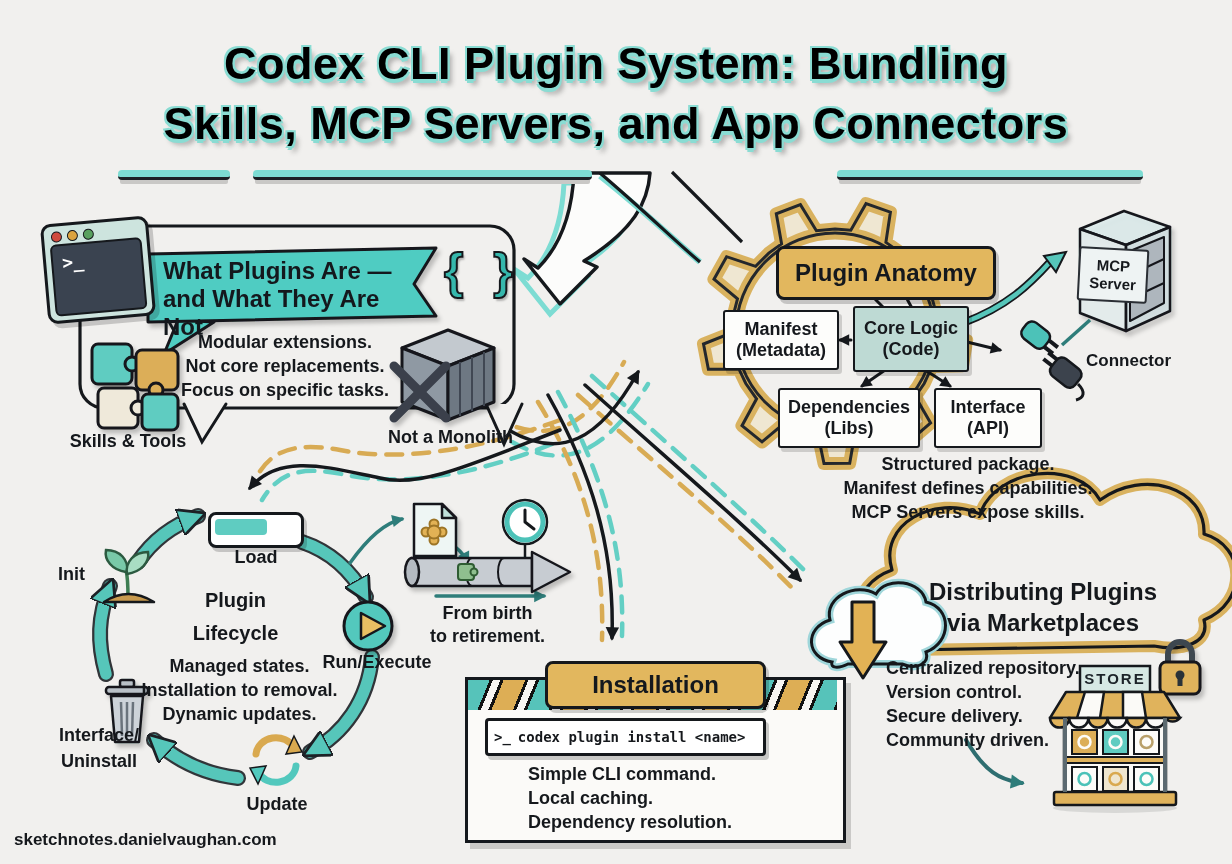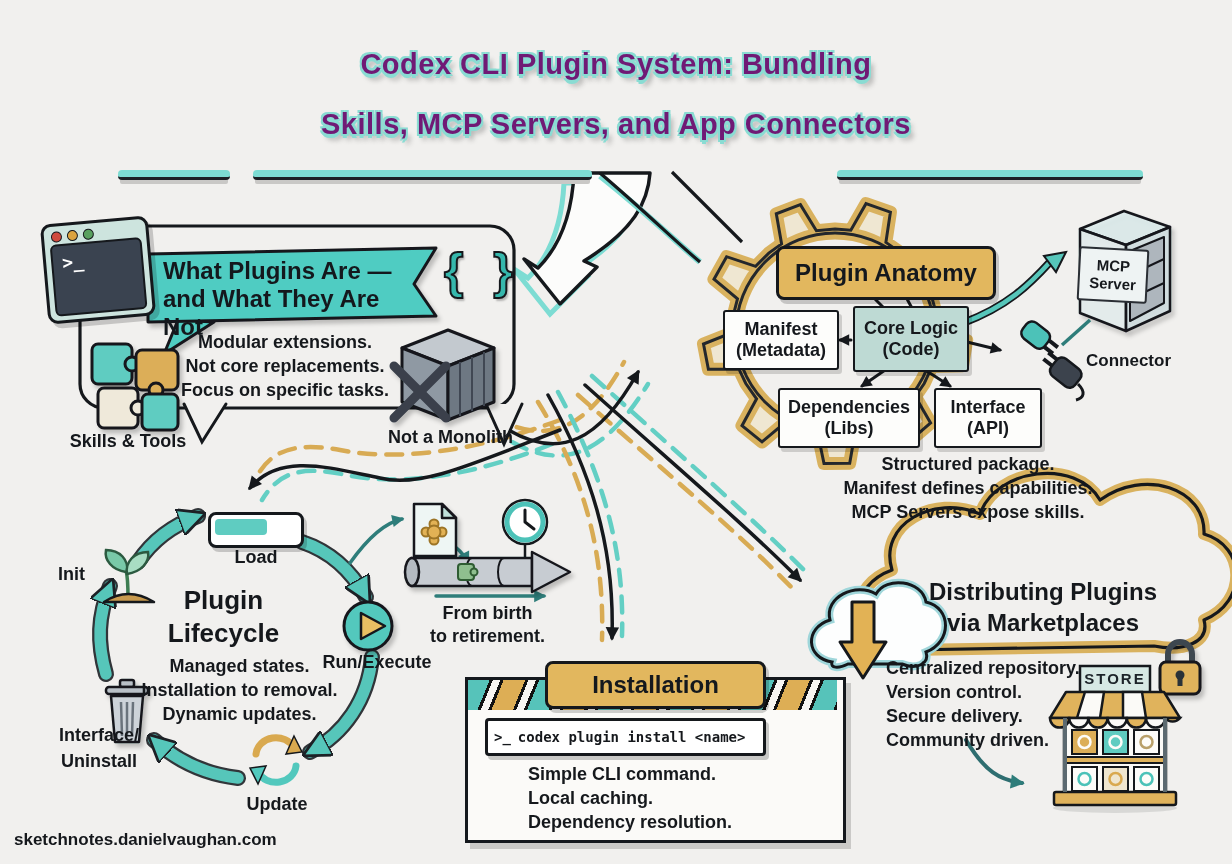--- a/index.html
+++ b/index.html
@@ -1,22 +1,22 @@
 <!DOCTYPE html>
 <html><head>
 <meta charset="utf-8">
 <style>
   html,body{margin:0;padding:0;background:#dddcda;}
   #canvas{position:relative;width:1232px;height:864px;background:#f1f0ee;overflow:hidden;
           font-family:"Liberation Sans",sans-serif;color:#15181c;}
   .abs{position:absolute;}
   .ctr{text-align:center;}
   svg{position:absolute;left:0;top:0;}
-  .title{width:100%;text-align:center;font-weight:bold;color:#701a75;letter-spacing:.5px;
-         font-size:29px;line-height:56px;
+  .title{width:100%;text-align:center;font-weight:bold;color:#000000;letter-spacing:.5px;
+         font-size:45px;line-height:56px;
          text-shadow:-2px -2px 0 #8adcd3,2px -2px 0 #8adcd3,-2px 2px 0 #8adcd3,2px 2px 0 #8adcd3,
                      0 4px 0 #8adcd3,4px 6px 5px rgba(40,40,40,.35);}
   .underline{height:7px;background:#7ddcd3;border-radius:4px;border-bottom:3px solid #1c2025;
              box-shadow:0 6px 0 -2px #c9c8c6;}
   .pts{font-size:18px;font-weight:bold;line-height:24px;}
   .lbl{font-size:18px;font-weight:bold;line-height:22px;}
   .h-banner{font-size:24px;font-weight:bold;line-height:28px;color:#14181d;}
   .whitebox{background:#fdfdfb;border:2.5px solid #15181c;border-radius:3px;
             box-shadow:3px 4px 0 rgba(0,0,0,.15);display:flex;flex-direction:column;
             align-items:center;justify-content:center;font-weight:bold;font-size:18px;line-height:21px;}
@@ -401,21 +401,21 @@
     <div class="loadbar-fill"></div>
   </div>
   <div class="abs lbl ctr" style="left:216px;top:546px;width:80px;">Load</div>
   <div class="abs lbl" style="left:58px;top:563px;">Init</div>
   <div class="abs lbl ctr" style="left:312px;top:651px;width:130px;">Run/Execute</div>
   <div class="abs lbl ctr" style="left:232px;top:793px;width:90px;">Update</div>
   <div class="abs lbl ctr" style="left:34px;top:722px;width:130px;line-height:26px;">
     <div>Interface/</div>
     <div>Uninstall</div>
   </div>
-  <div class="abs ctr" style="left:141px;top:584px;width:165px;font-size:26px;line-height:33px;font-weight:bold;">
+  <div class="abs ctr" style="left:153px;top:584px;width:165px;font-size:20px;line-height:33px;font-weight:bold;">
     <div>Plugin</div>
     <div>Lifecycle</div>
   </div>
   <div class="abs pts ctr" style="left:112px;top:654px;width:255px;">
     <div>Managed states.</div>
     <div>Installation to removal.</div>
     <div>Dynamic updates.</div>
   </div>
 
   <div class="abs pts ctr" style="left:410px;top:602px;width:155px;line-height:23px;">

